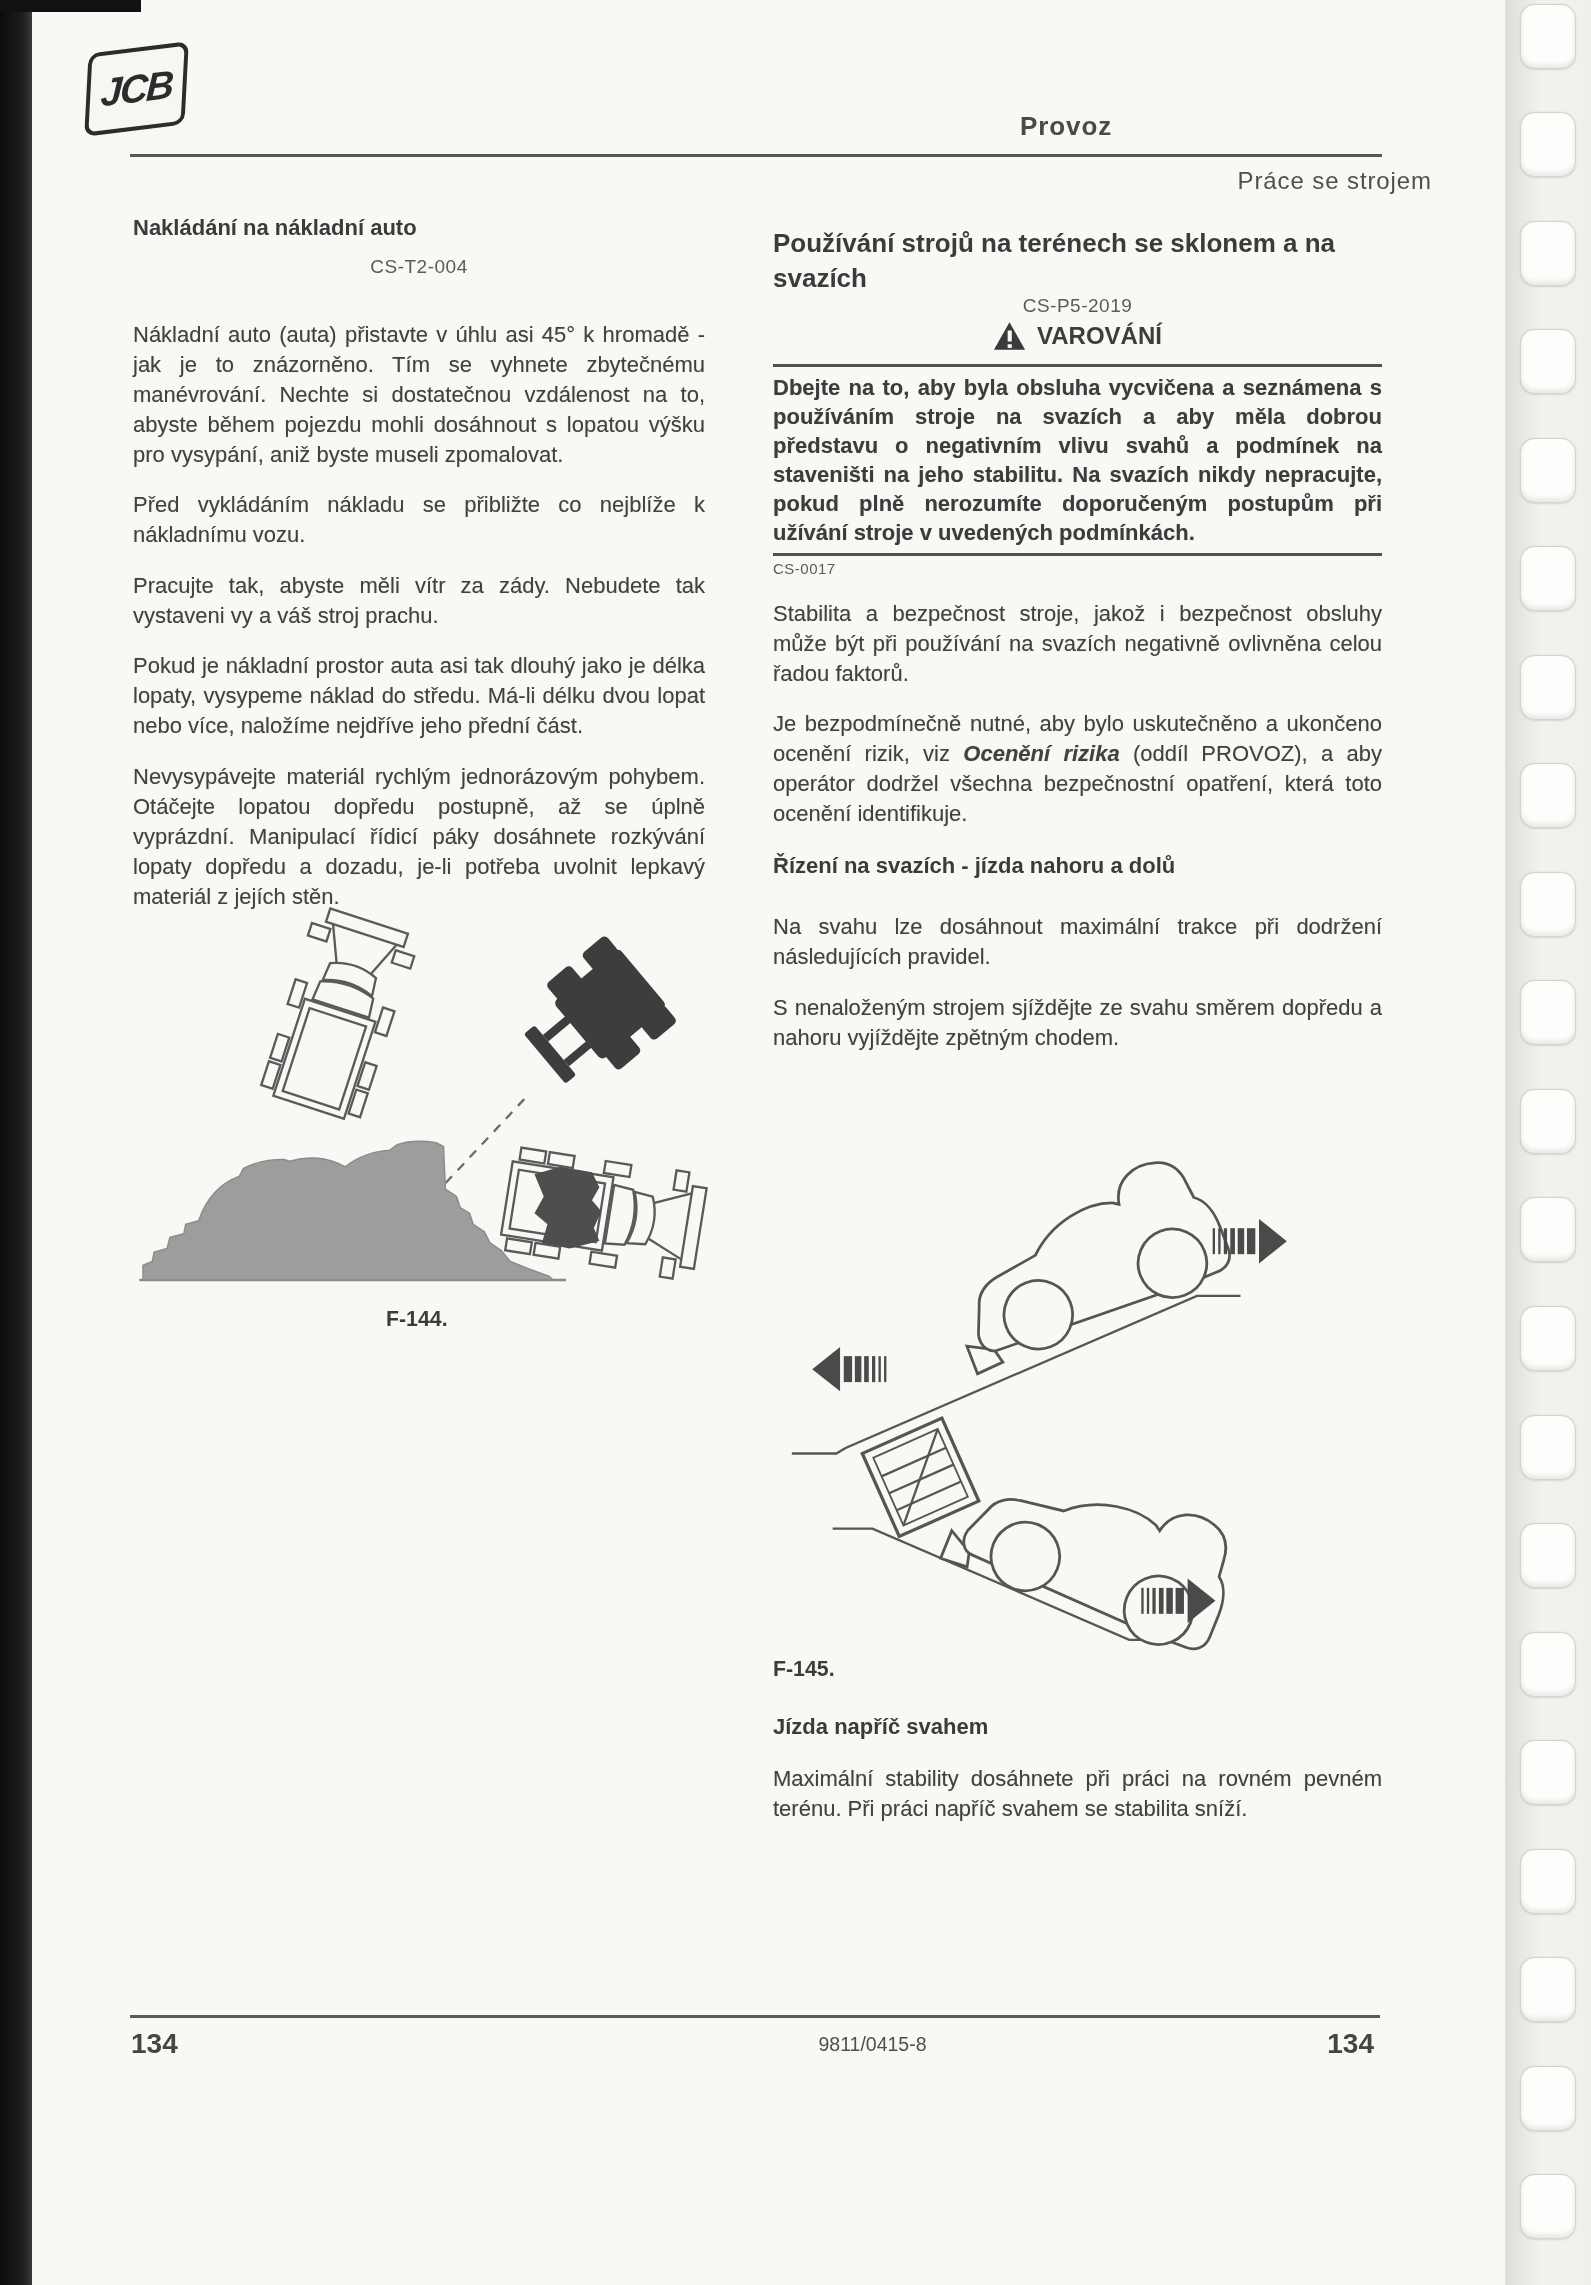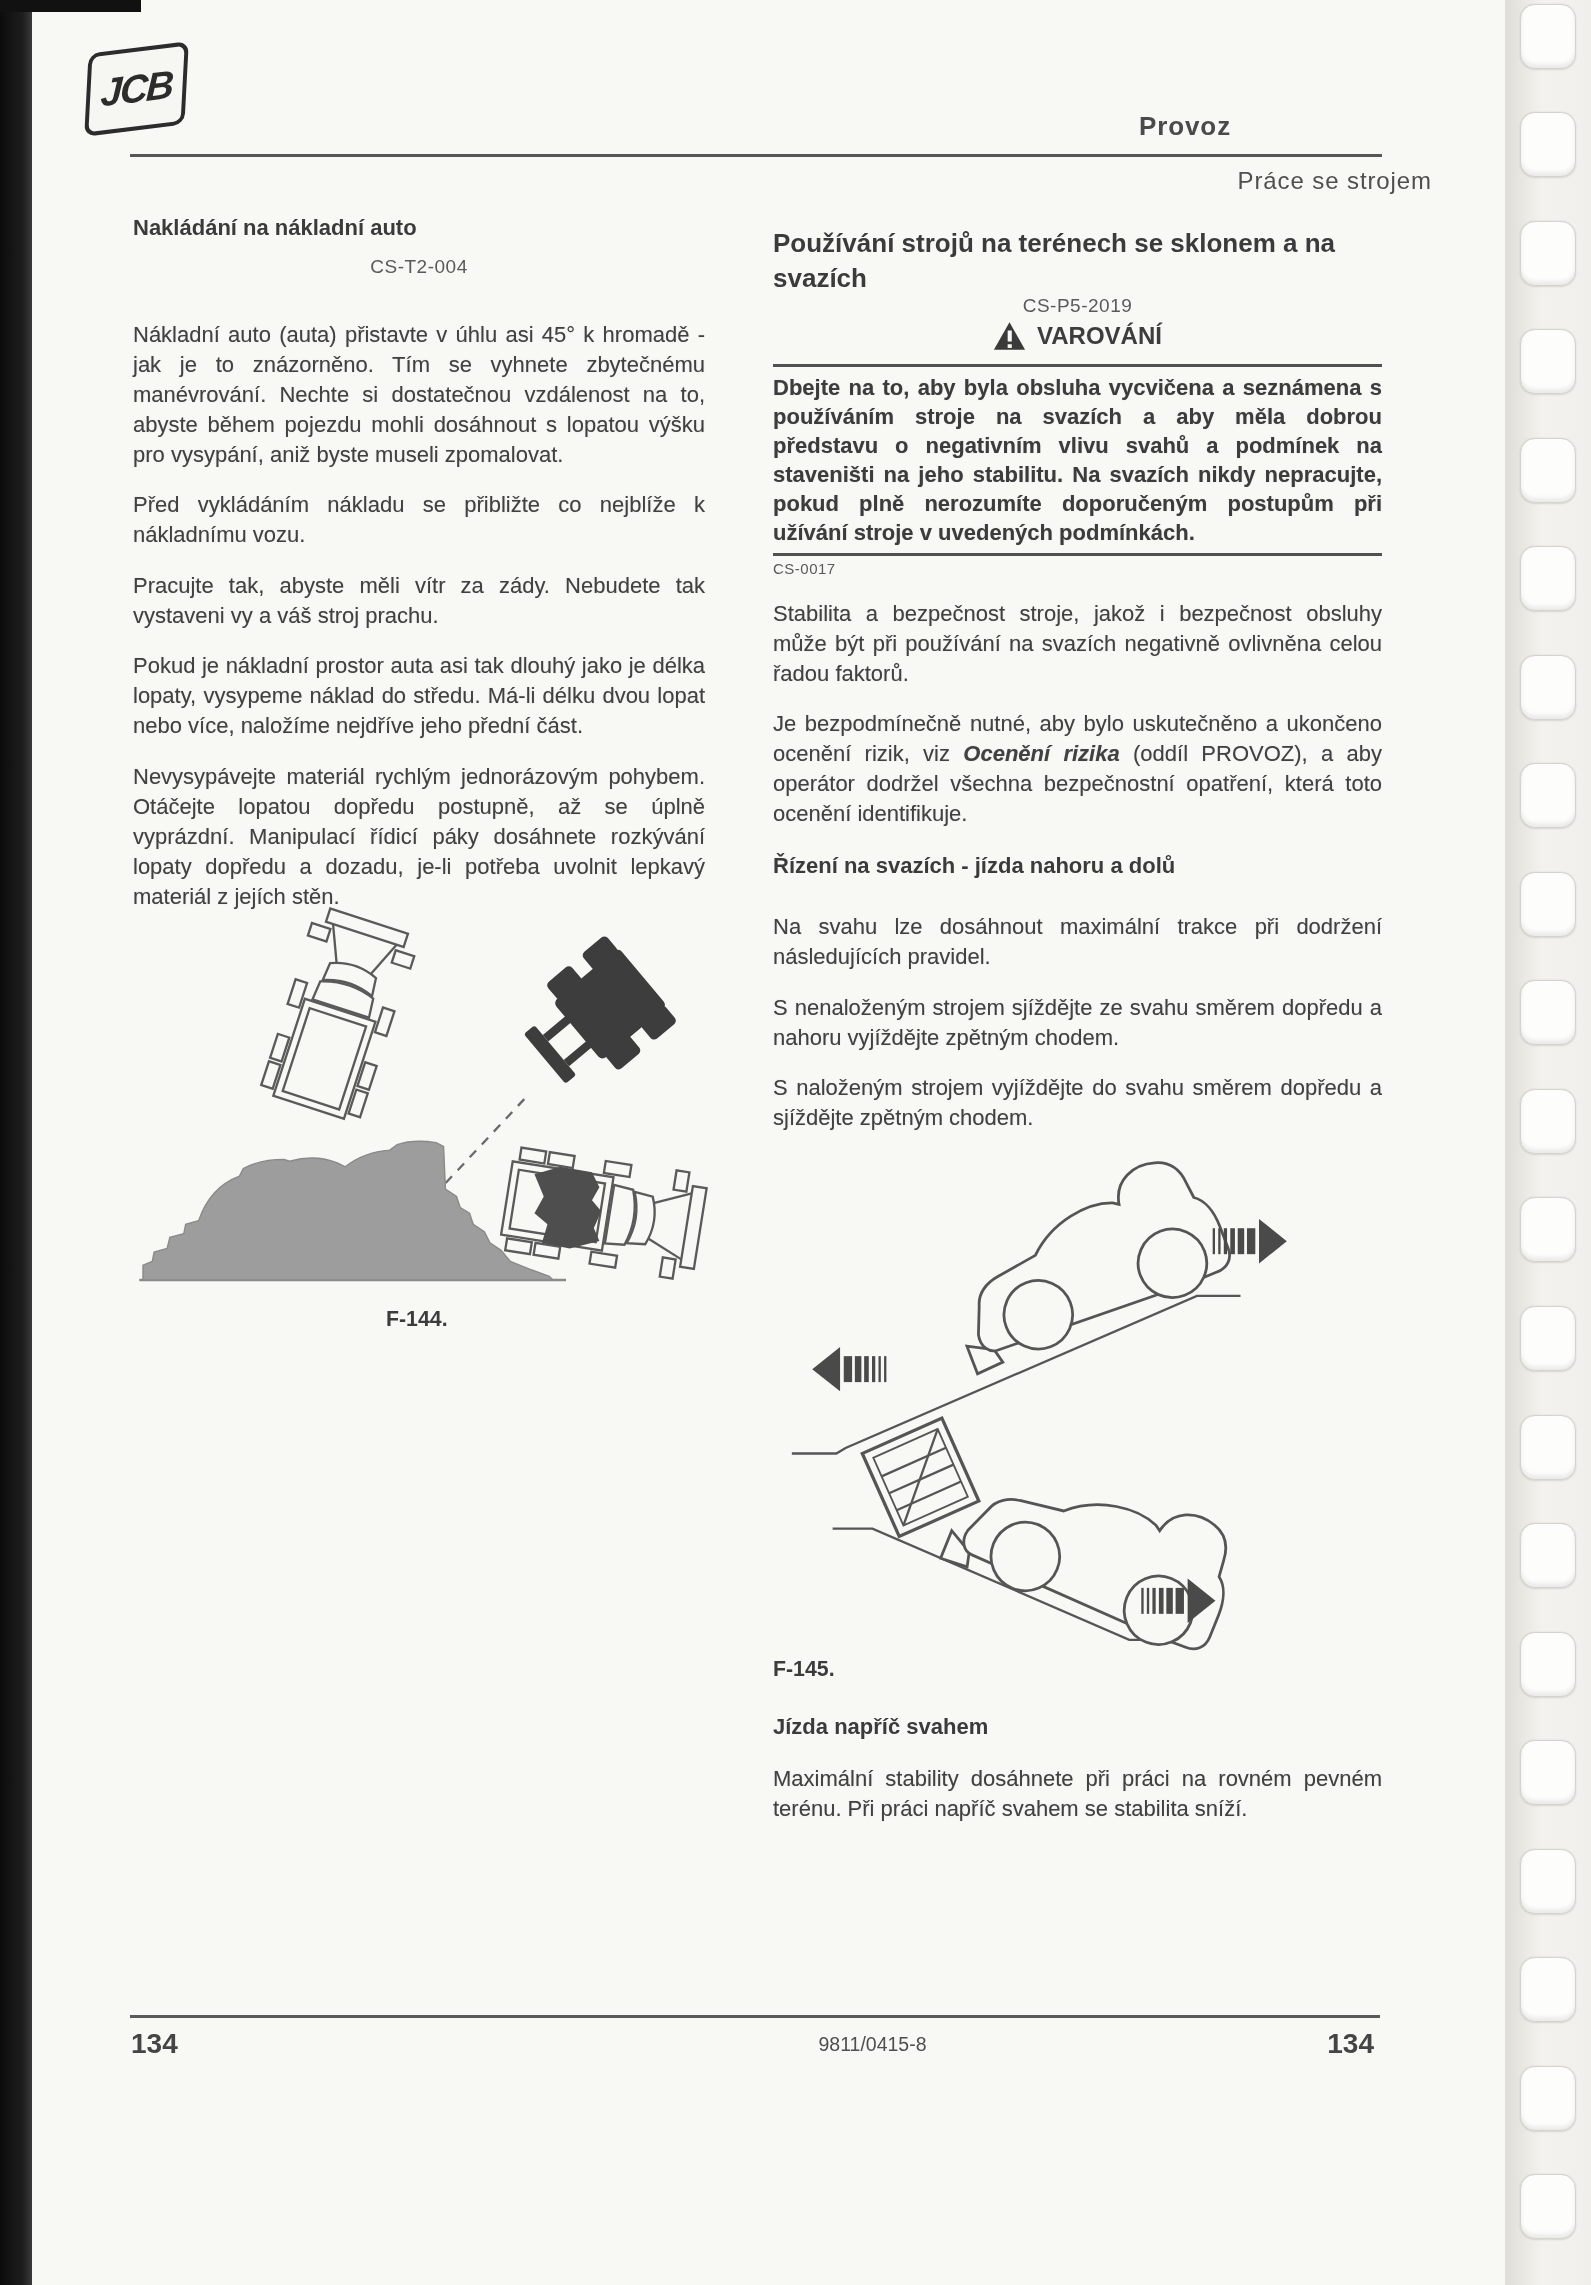--- a/index.html
+++ b/index.html
@@ -11,21 +11,21 @@
   }
   .abs{position:absolute;}
   
   .edge-strip-left{left:0;top:0;width:32px;height:2286px;background:linear-gradient(to right,#0c0c0c,#1d1d1d 70%,#3a3a3a);}
   .edge-strip-top{left:0;top:0;width:141px;height:12px;background:#111;}
   .binder-strip{right:0;top:0;width:87px;height:2286px;background:linear-gradient(to right,#dfddd7,#f3f2ee 42%,#f0efeb);}
   .hole{position:absolute;left:15px;width:54px;height:63px;border-radius:15px;background:#fdfdfc;border:1.9px solid #d5d3ce;box-shadow:inset 0 -3.7px 4.6px rgba(0,0,0,.08),0 0.9px 1.9px rgba(0,0,0,.12);}
   
   .logo{left:86px;top:48px;width:93px;height:74px;transform:rotate(-7deg) skewX(-10deg);border:4.6px solid #2c2c2c;border-radius:11px;background:#f6f6f3;display:flex;align-items:center;justify-content:center;}
   .logo span{font-weight:bold;font-style:italic;font-size:39px;letter-spacing:-1.9px;color:#2c2c2c;}
-  .hdr-title{left:1020px;top:111px;width:330px;text-align:center;font-weight:bold;font-size:26px;color:#4a4a4a;letter-spacing:0.9px;}
+  .hdr-title{left:1020px;top:111px;width:330px;text-align:left;font-weight:bold;font-size:26px;color:#4a4a4a;letter-spacing:0.9px;}
   .hdr-rule{left:130px;top:154px;width:1252px;height:3.2px;background:#575757;}
   .hdr-sub{left:1020px;top:167px;width:412px;text-align:right;font-size:24px;color:#4f4f4f;letter-spacing:0.9px;}
   
   h2{margin:0;font-size:22px;font-weight:bold;color:#3b3b3b;}
   h3{margin:0;font-size:22px;font-weight:bold;color:#3b3b3b;}
   .big-h{font-size:26px;line-height:35px;}
   p{margin:0 0 20.4px 0;font-size:22px;line-height:30px;text-align:justify;text-shadow:0 0 0.9px rgba(64,64,64,.3);}
   .code{font-size:19px;color:#5a5a5a;text-align:center;letter-spacing:0.5px;}
   .code-left{font-size:15px;color:#5a5a5a;text-align:left;letter-spacing:0.5px;margin-top:3.7px;}
   .col-left{left:133px;width:572px;}
@@ -142,21 +142,20 @@
   <div class="warn-text">Dbejte na to, aby byla obsluha vycvičena a seznámena s používáním stroje na svazích a aby měla dobrou představu o negativním vlivu svahů a podmínek na staveništi na jeho stabilitu. Na svazích nikdy nepracujte, pokud plně nerozumíte doporučeným postupům při užívání stroje v uvedených podmínkách.</div>
   <div class="code-left">CS-0017</div>
 </div>
 
 <div class="abs col-right" style="top:599px;">
   <p>Stabilita a bezpečnost stroje, jakož i bezpečnost obsluhy může být při používání na svazích negativně ovlivněna celou řadou faktorů.</p>
   <p><span>Je bezpodmínečně nutné, aby bylo uskutečněno a ukončeno ocenění rizik, viz </span><b><i>Ocenění rizika</i></b><span> (oddíl PROVOZ), a aby operátor dodržel všechna bezpečnostní opatření, která toto ocenění identifikuje.</span></p>
   <h3 style="margin:24px 0 33px 0;">Řízení na svazích - jízda nahoru a dolů</h3>
   <p>Na svahu lze dosáhnout maximální trakce při dodržení následujících pravidel.</p>
   <p>S nenaloženým strojem sjíždějte ze svahu směrem dopředu a nahoru vyjíždějte zpětným chodem.</p>
-  <p>S naloženým strojem vyjíždějte do svahu směrem dopředu a sjíždějte zpětným chodem.</p>
 </div>
 
 <svg class="abs fig" style="left:784px;top:1155px;" width="608" height="533" viewBox="0 0 655 575">
   <defs>
     <g id="machine-outline" stroke="#555" stroke-width="3" fill="#f8f8f5">
       <path d="M30,140 L4,126 L4,158 L34,156 Z"></path>
       <path d="M34,142 C24,142 17,132 20,119 L32,90 C36,77 48,70 61,68 L108,61 C138,33 181,28 206,38 L212,42 C217,16 242,7 264,14 C281,19 287,32 288,46 L290,64 C300,71 305,86 305,103 L305,128 C305,141 296,148 285,148 L250,149 Z"></path>
       <circle cx="88" cy="122" r="37"></circle>
       <circle cx="243" cy="122" r="37"></circle>
     </g>

